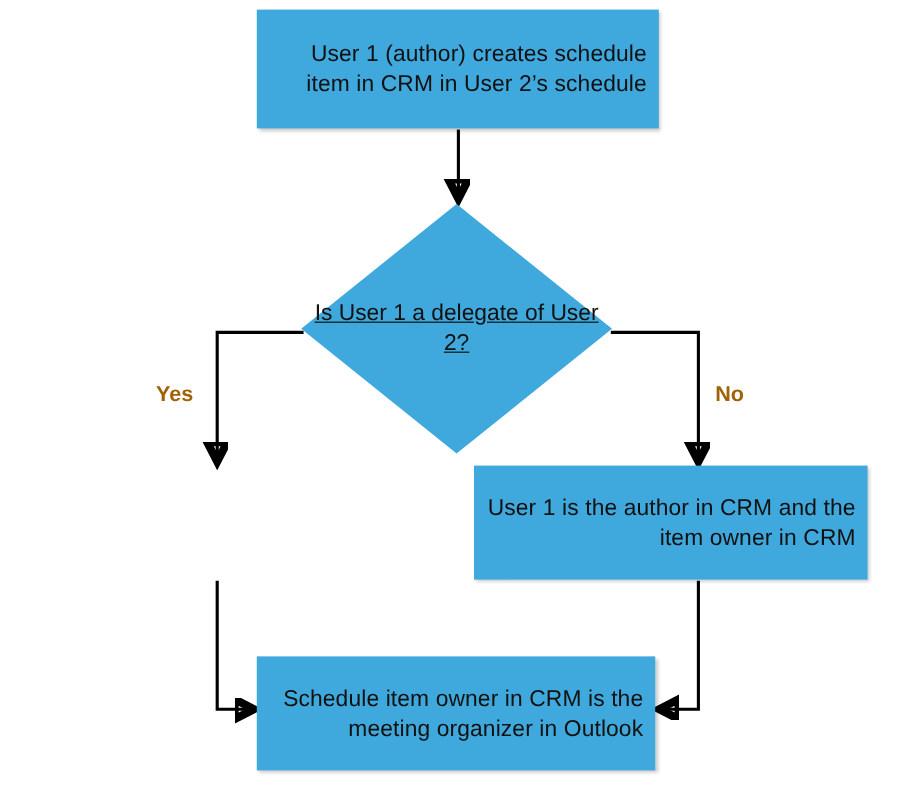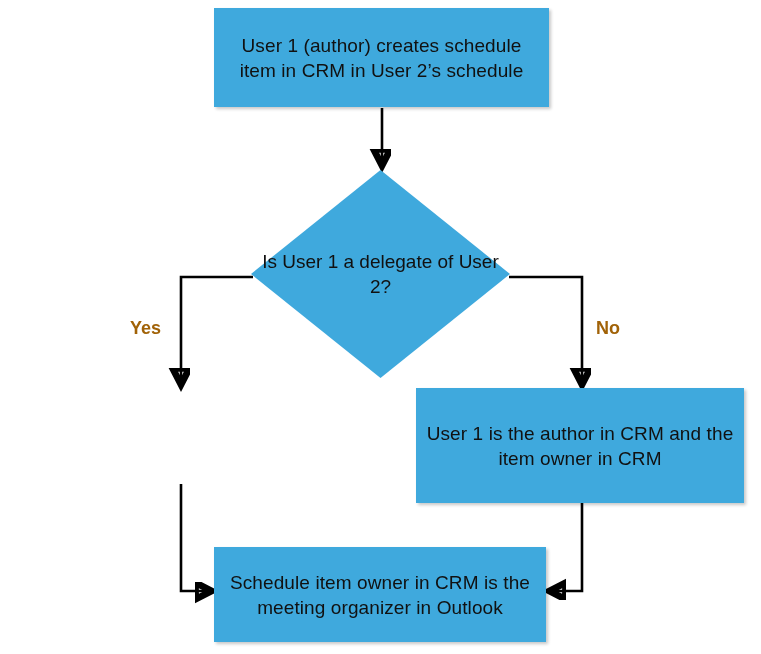--- a/index.html
+++ b/index.html
@@ -19,21 +19,21 @@
     overflow: hidden;
   }
   
   .node {
     position: absolute;
     background: #3fa9dd;
     box-sizing: border-box;
     display: flex;
     align-items: center;
     justify-content: center;
-    text-align: center;
+    text-align: right;
     color: #111111;
     font-family: "Liberation Sans", sans-serif;
     font-size: 19px;
     line-height: 25px;
     letter-spacing: 0.1px;
     box-shadow: 2px 2px 3px rgba(0,0,0,0.22);
     padding: 2px 10px;
   }
   .node-text {
     display: block;
@@ -56,20 +56,21 @@
     height: 100%;
     display: flex;
     align-items: center;
     justify-content: center;
     text-align: center;
     color: #111111;
     font-family: "Liberation Sans", sans-serif;
     font-size: 19px;
     line-height: 25px;
     white-space: pre-line;
+    text-decoration: underline;
   }
   
   #connectors {
     position: absolute;
     left: 0;
     top: 0;
     width: 761px;
     height: 654px;
   }
   #connectors path, #connectors line {
@@ -119,21 +120,21 @@
       <polygon points="129.5,0 259,104 129.5,208 0,104" fill="#3fa9dd"></polygon>
     </svg>
     <div class="diamond-label">Is User 1 a delegate of User 2?</div>
   </div>
 
   <div class="branch-label" style="left:130px; top:318px;">Yes</div>
 
   <div class="branch-label" style="left:596px; top:318px;">No</div>
 
 
-  <div class="node" style="left:395px; top:388px; width:328px; height:115px;margin-left:21px;">
+  <div class="node" style="left:395px; top:388px; width:328px; height:95px;">
     <span class="node-text">User 1 is the author in CRM and the item owner in CRM</span>
   </div>
 
   <div class="node" style="left:214px; top:547px; width:332px; height:95px;">
     <span class="node-text">Schedule item owner in CRM is the meeting organizer in Outlook</span>
   </div>
 
 </div>
 
 </body></html>

